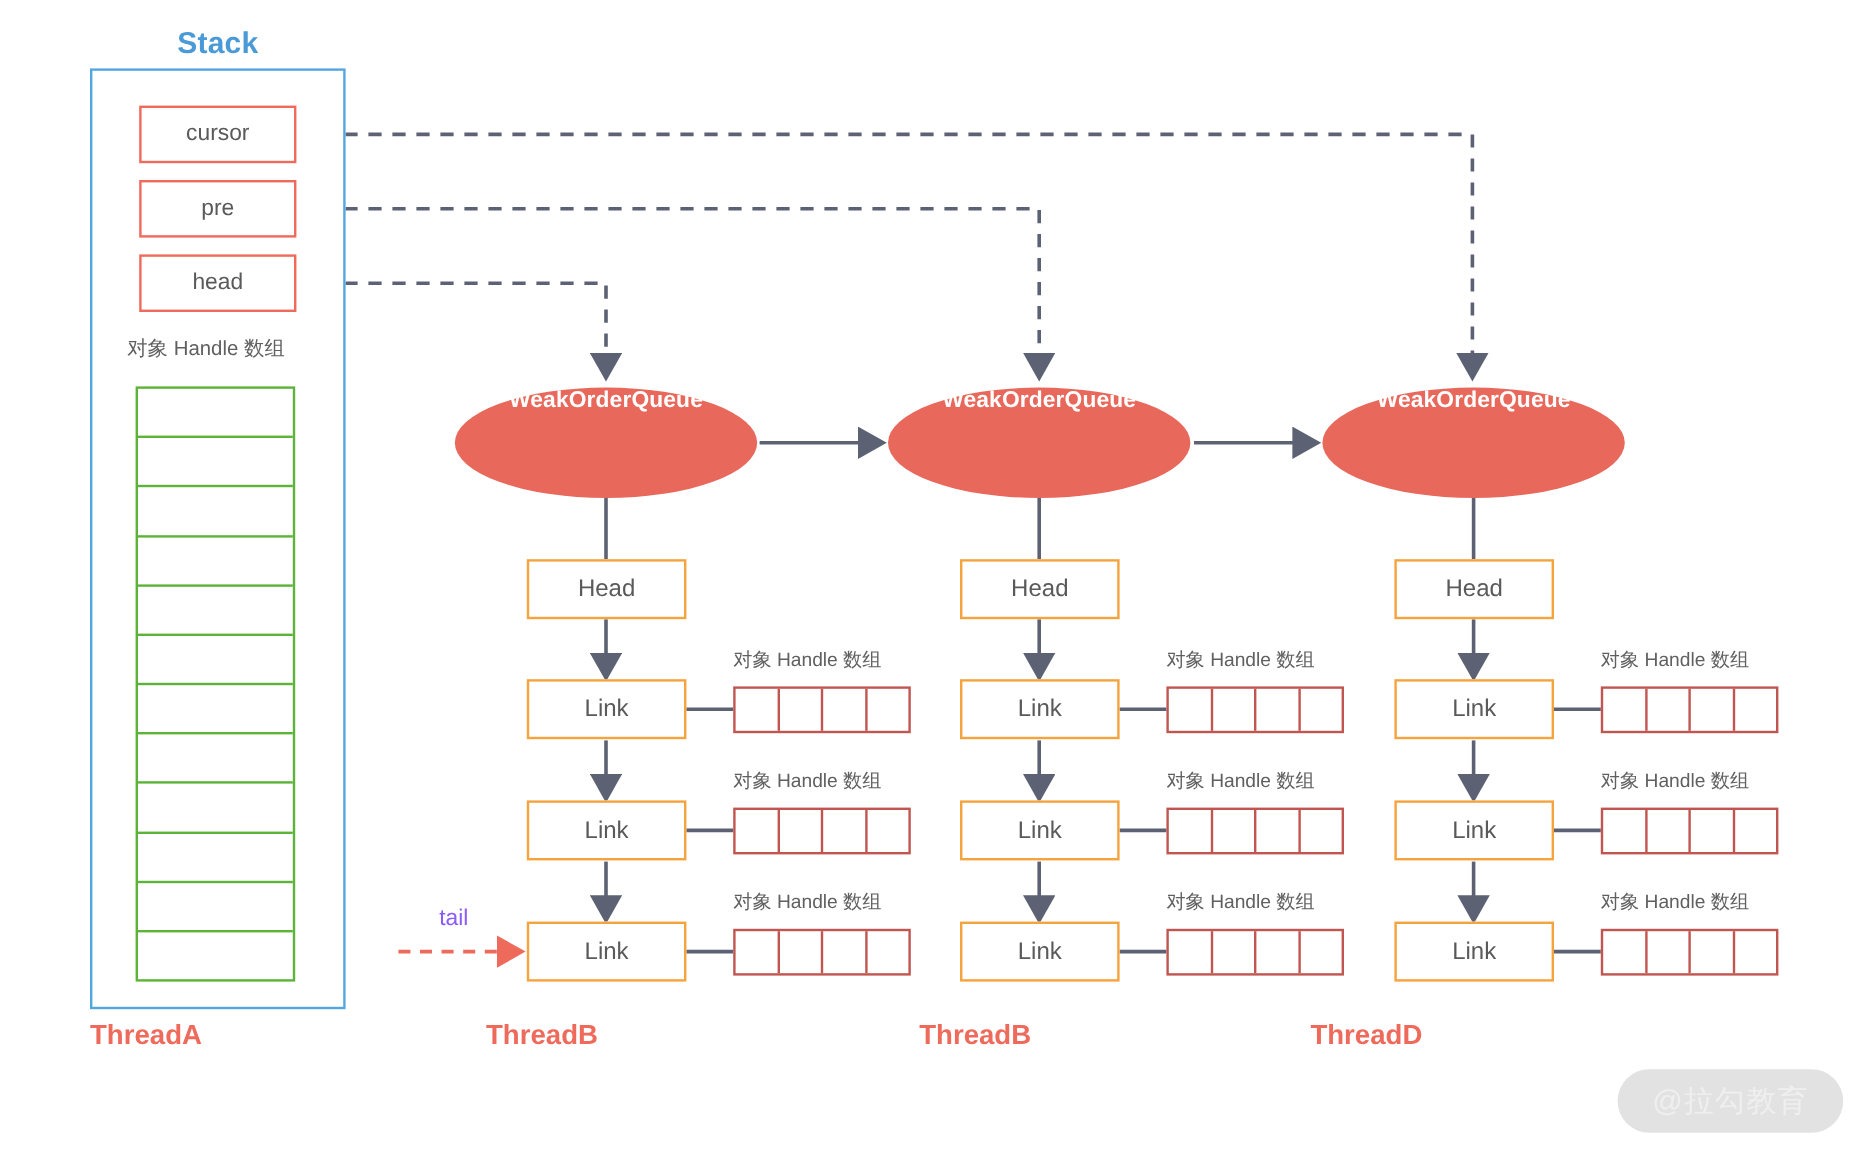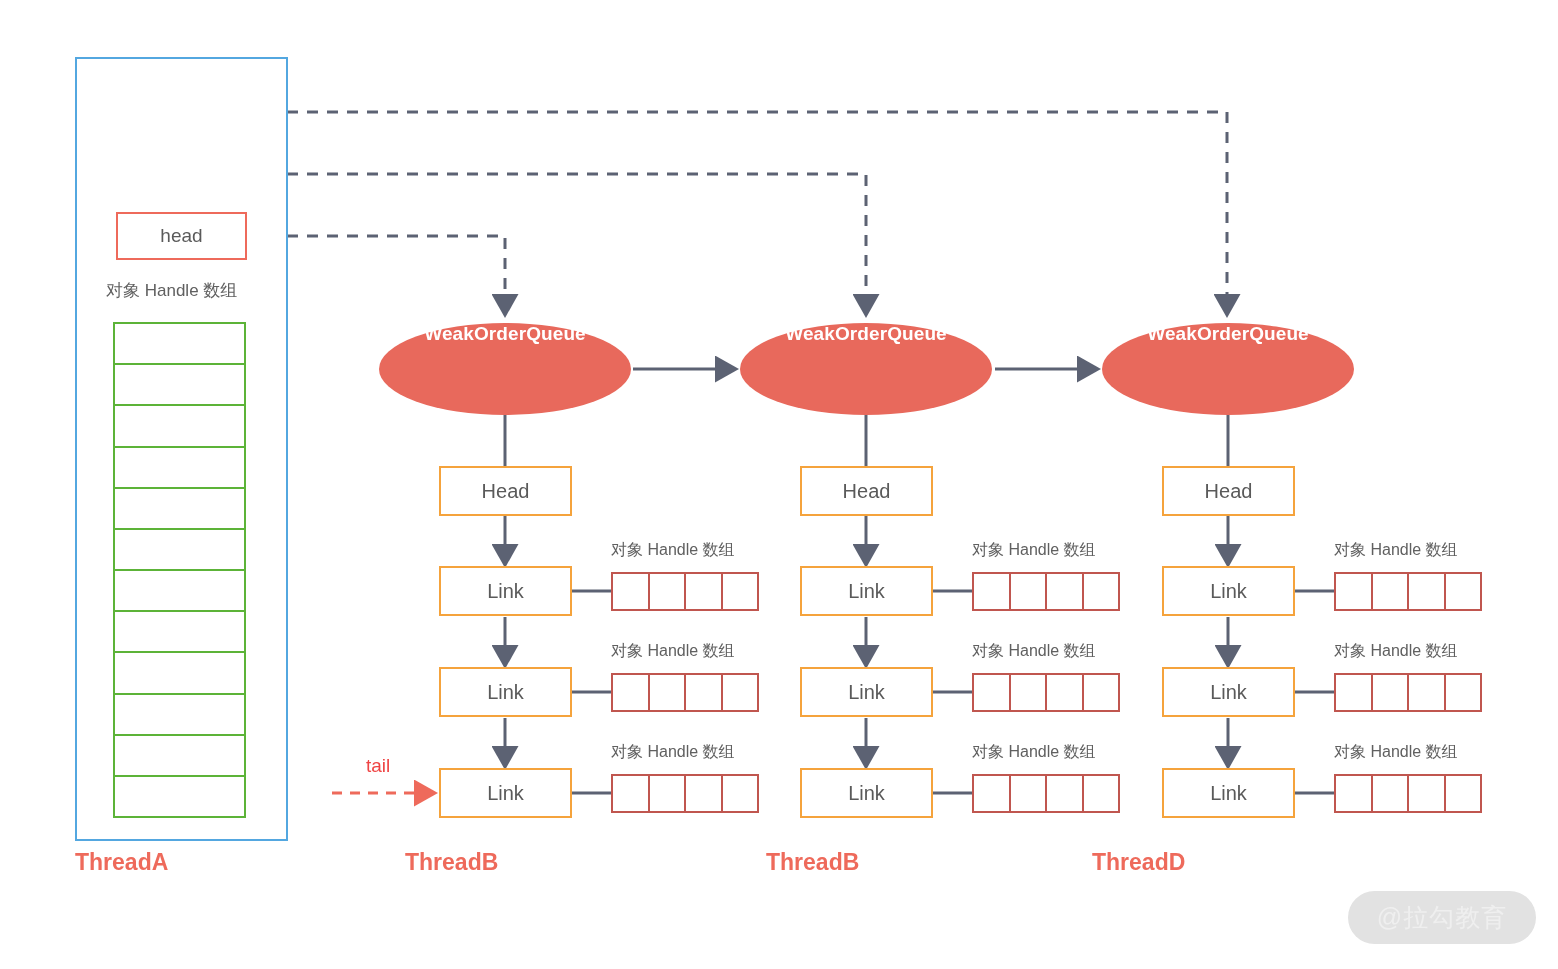--- a/index.html
+++ b/index.html
@@ -103,21 +103,21 @@
   }
   .handle-cell:last-child{border-right:none;}
   .handle-label{
     color:#606060;
     font-size:16px;
     white-space:nowrap;
   }
 
   
   .tail-label{
-    color:#ef4444;
+    color:#8b5cf6;
     font-size:19px;
     white-space:nowrap;
   }
 
   
   .watermark{
     left:1348px; top:891px;
     width:188px; height:53px;
     background:#e2e2e2;
     border-radius:27px;
@@ -197,22 +197,29 @@
       <line x1="1228" y1="414" x2="1228" y2="466" stroke="#5c6273" stroke-width="3"></line>
       <line x1="1228" y1="516" x2="1228" y2="562" stroke="#5c6273" stroke-width="3" marker-end="url(#arrowGray)"></line>
       <line x1="1228" y1="617" x2="1228" y2="663" stroke="#5c6273" stroke-width="3" marker-end="url(#arrowGray)"></line>
       <line x1="1228" y1="718" x2="1228" y2="764" stroke="#5c6273" stroke-width="3" marker-end="url(#arrowGray)"></line>
       <line x1="1294" y1="591" x2="1336" y2="591" stroke="#5c6273" stroke-width="3"></line>
       <line x1="1294" y1="692" x2="1336" y2="692" stroke="#5c6273" stroke-width="3"></line>
       <line x1="1294" y1="793" x2="1336" y2="793" stroke="#5c6273" stroke-width="3"></line>
     </g>
   </svg>
 
+  <div class="abs stack-title">Stack</div>
   <div class="abs stack-box"></div>
 
+  <div class="abs ref-box" style="left:116px;top:88px;">
+    <span>cursor</span>
+  </div>
+  <div class="abs ref-box" style="left:116px;top:150px;">
+    <span>pre</span>
+  </div>
   <div class="abs ref-box" style="left:116px;top:212px;">
     <span>head</span>
   </div>
 
   <div class="abs stack-array-label">对象 Handle 数组</div>
 
   <div class="abs green-array" id="stack-green-array">
       <div class="green-cell"></div>
       <div class="green-cell"></div>
       <div class="green-cell"></div>

